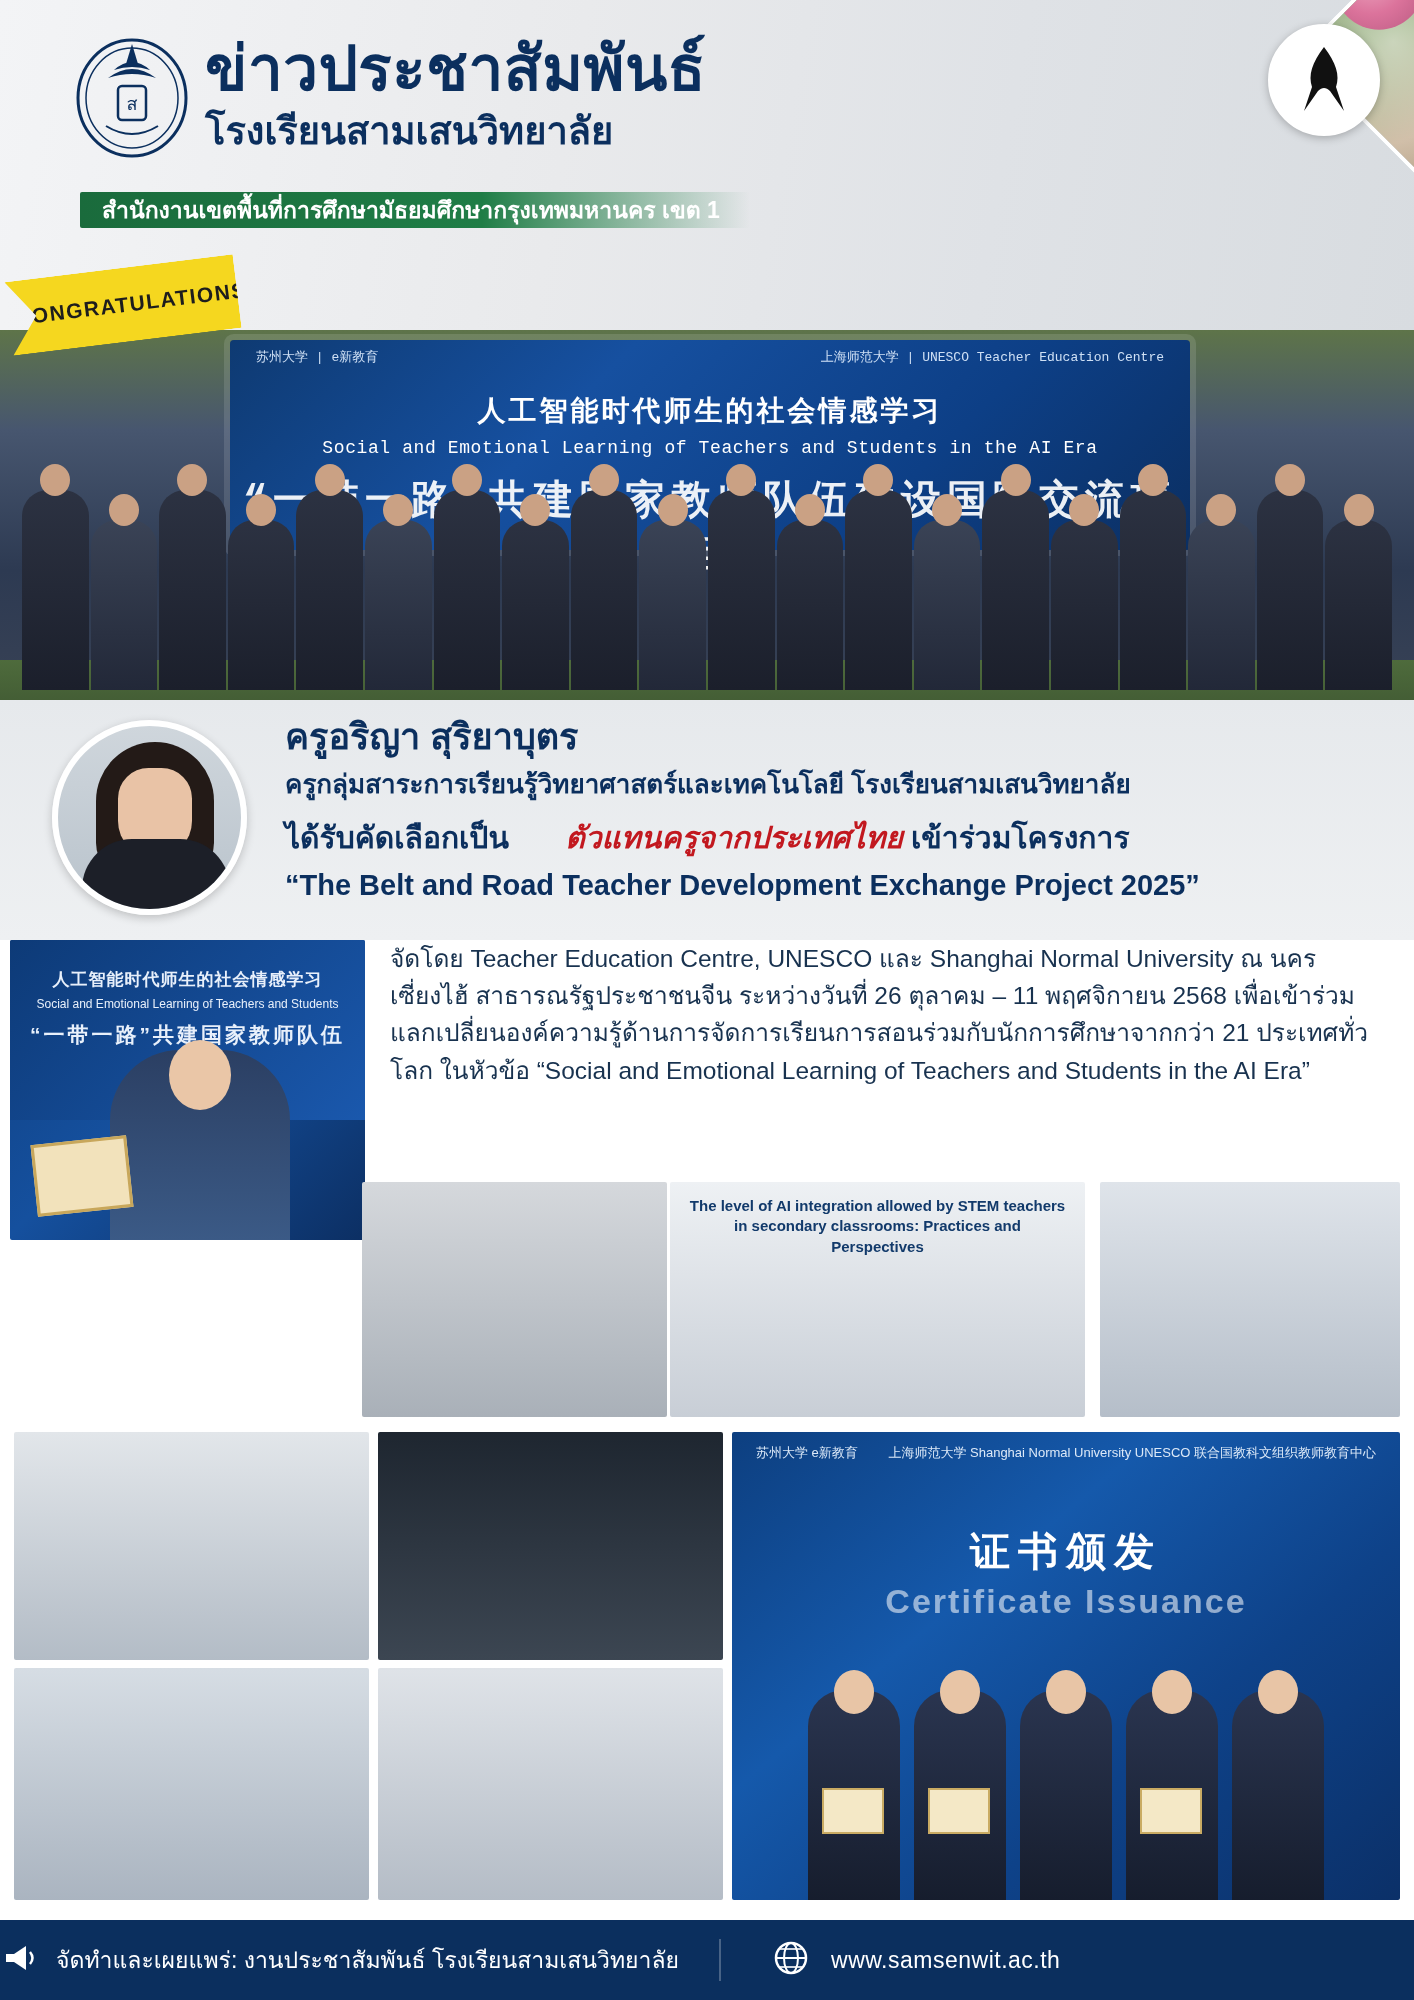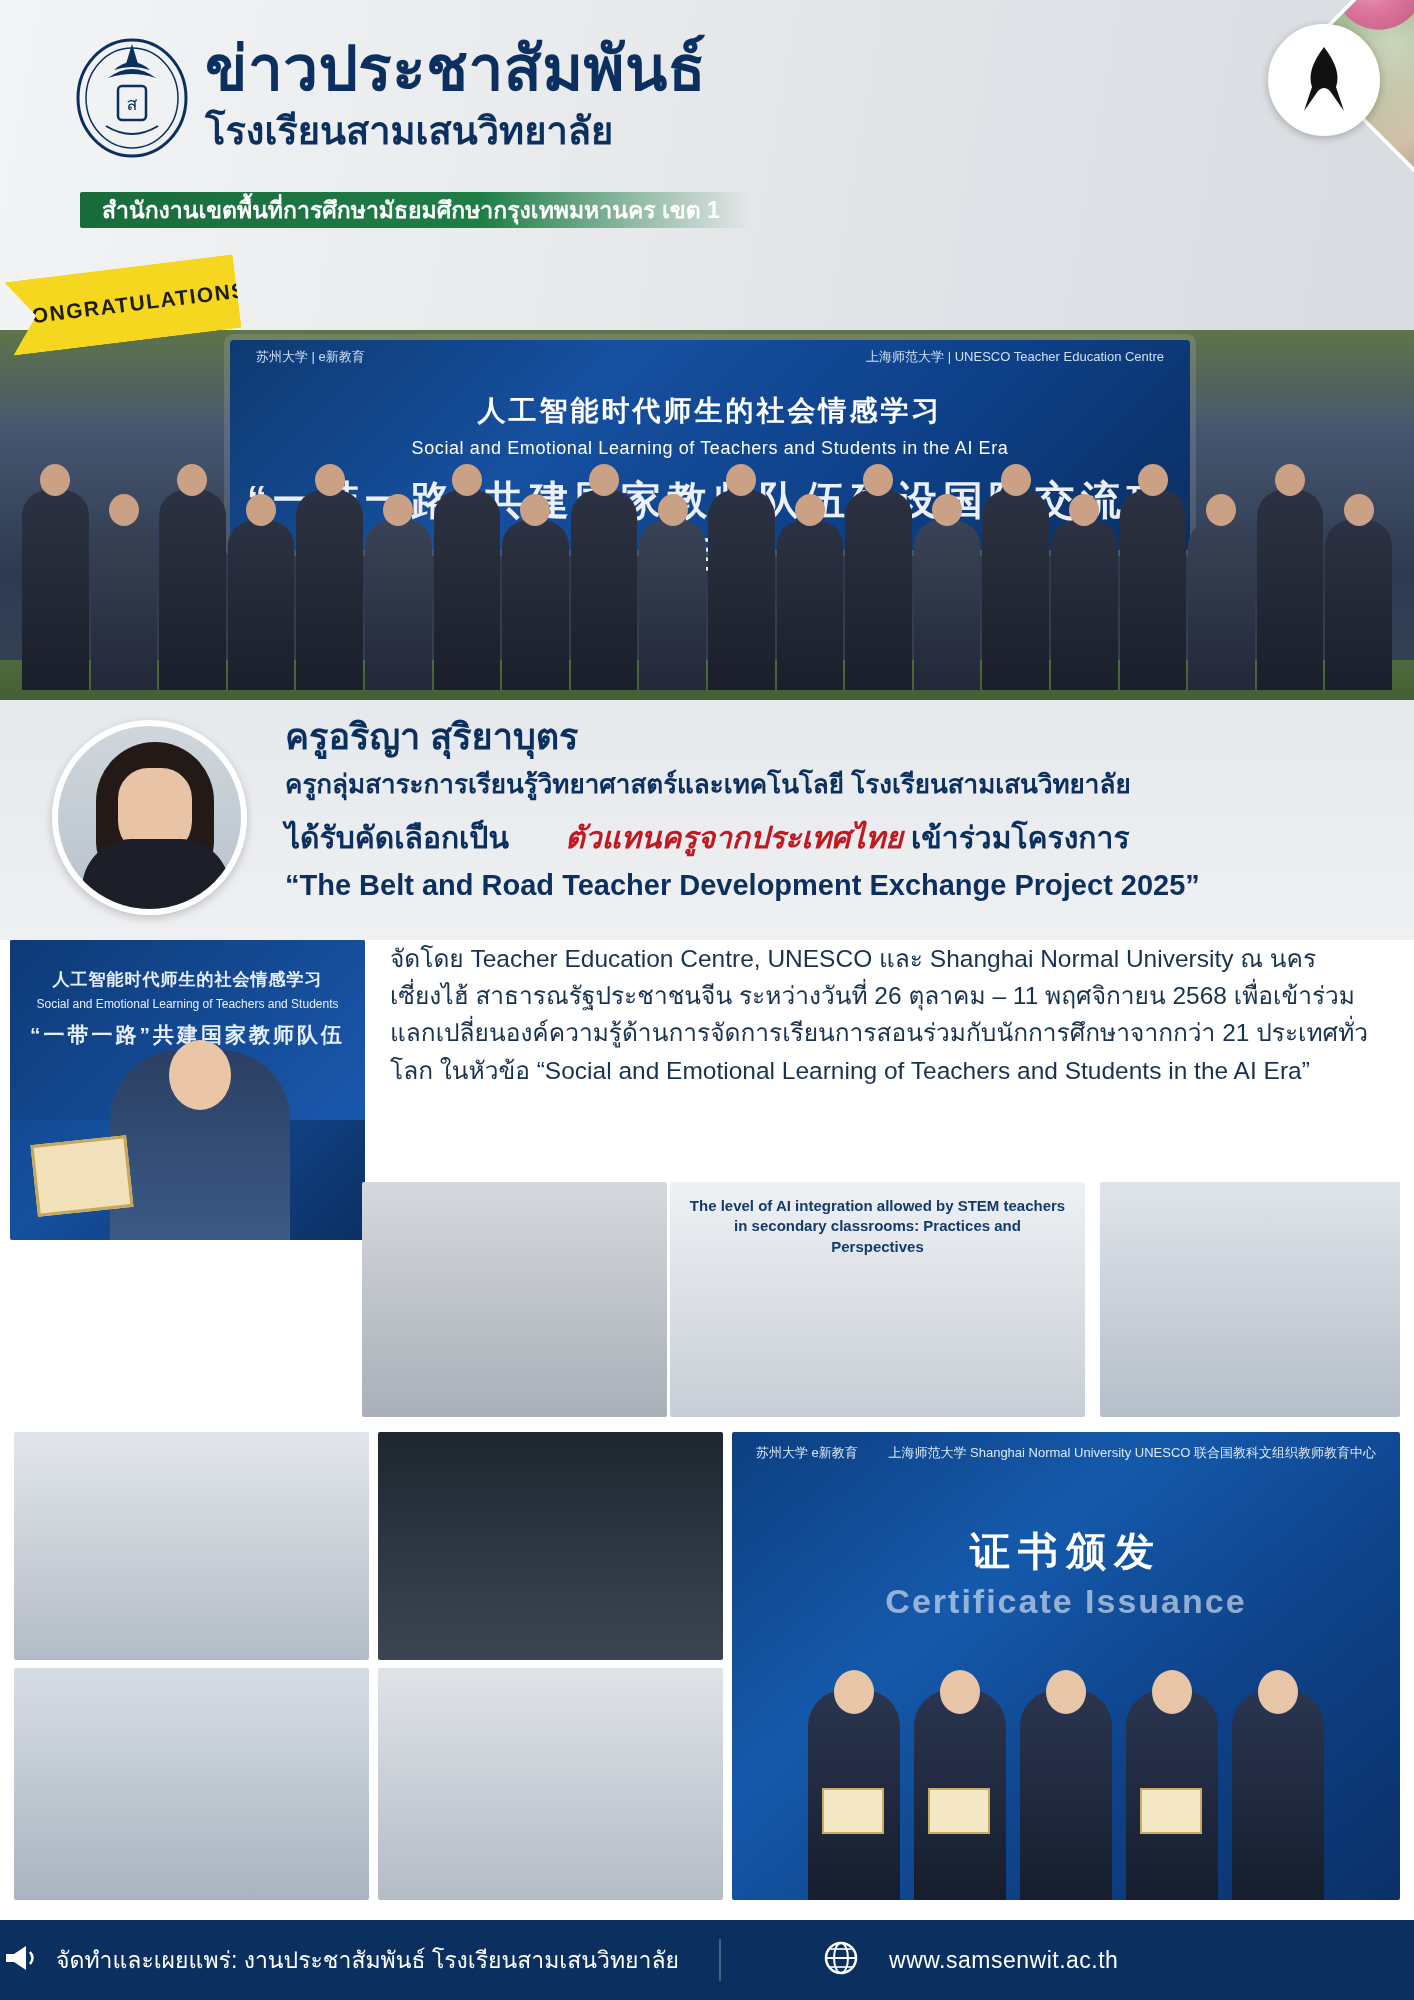--- a/index.html
+++ b/index.html
@@ -142,20 +142,21 @@
   }
   .gp-screen {
     position: absolute; left: 230px; top: 10px;
     width: 960px; height: 210px;
     background: linear-gradient(135deg,#0e3a72 0%,#1650a0 35%,#0d3f86 70%,#0b2f62 100%);
     border-radius: 4px;
     box-shadow: 0 0 0 6px rgba(255,255,255,.12);
     color: #fff;
     text-align: center;
     padding-top: 52px;
+    font-family: Liberation Mono, monospace;
   }
   .gp-screen .cn { font-size: 28px; font-weight: bold; letter-spacing: 3px; }
   .gp-screen .en { font-size: 18px; margin-top: 8px; letter-spacing: .6px; }
   .gp-screen .cn2 {
     font-size: 40px; font-weight: bold; margin-top: 14px; letter-spacing: 6px;
     color: rgba(255,255,255,.92);
   }
   .gp-logos {
     position:absolute; top:8px; left:0; width:100%;
     display:flex; justify-content:space-between; padding:0 26px;
@@ -319,21 +320,21 @@
 
   
   .footer {
     position: absolute;
     left: 0; top: 1920px;
     width: 1414px; height: 80px;
     background: #0b2f5e;
     display: flex; align-items: center;
   }
   .footer .fl { display:flex; align-items:center; gap:16px; }
-  .footer .fr { display:flex; align-items:center; gap:28px; padding-left: 100px; }
+  .footer .fr { display:flex; align-items:center; gap:20px; padding-left: 50px; }
   .footer-text { color:#ffffff; font-size: 23px; }
   .footer-url { color:#ffffff; font-size: 23px; letter-spacing:.5px; }
   .f-icon svg { width: 40px; height: 40px; }
   .footer .divider{ width:2px; height:42px; background: rgba(255,255,255,.25); margin-left: 40px;}
 </style>
 </head>
 <body>
 
 <div class="poster">
 

